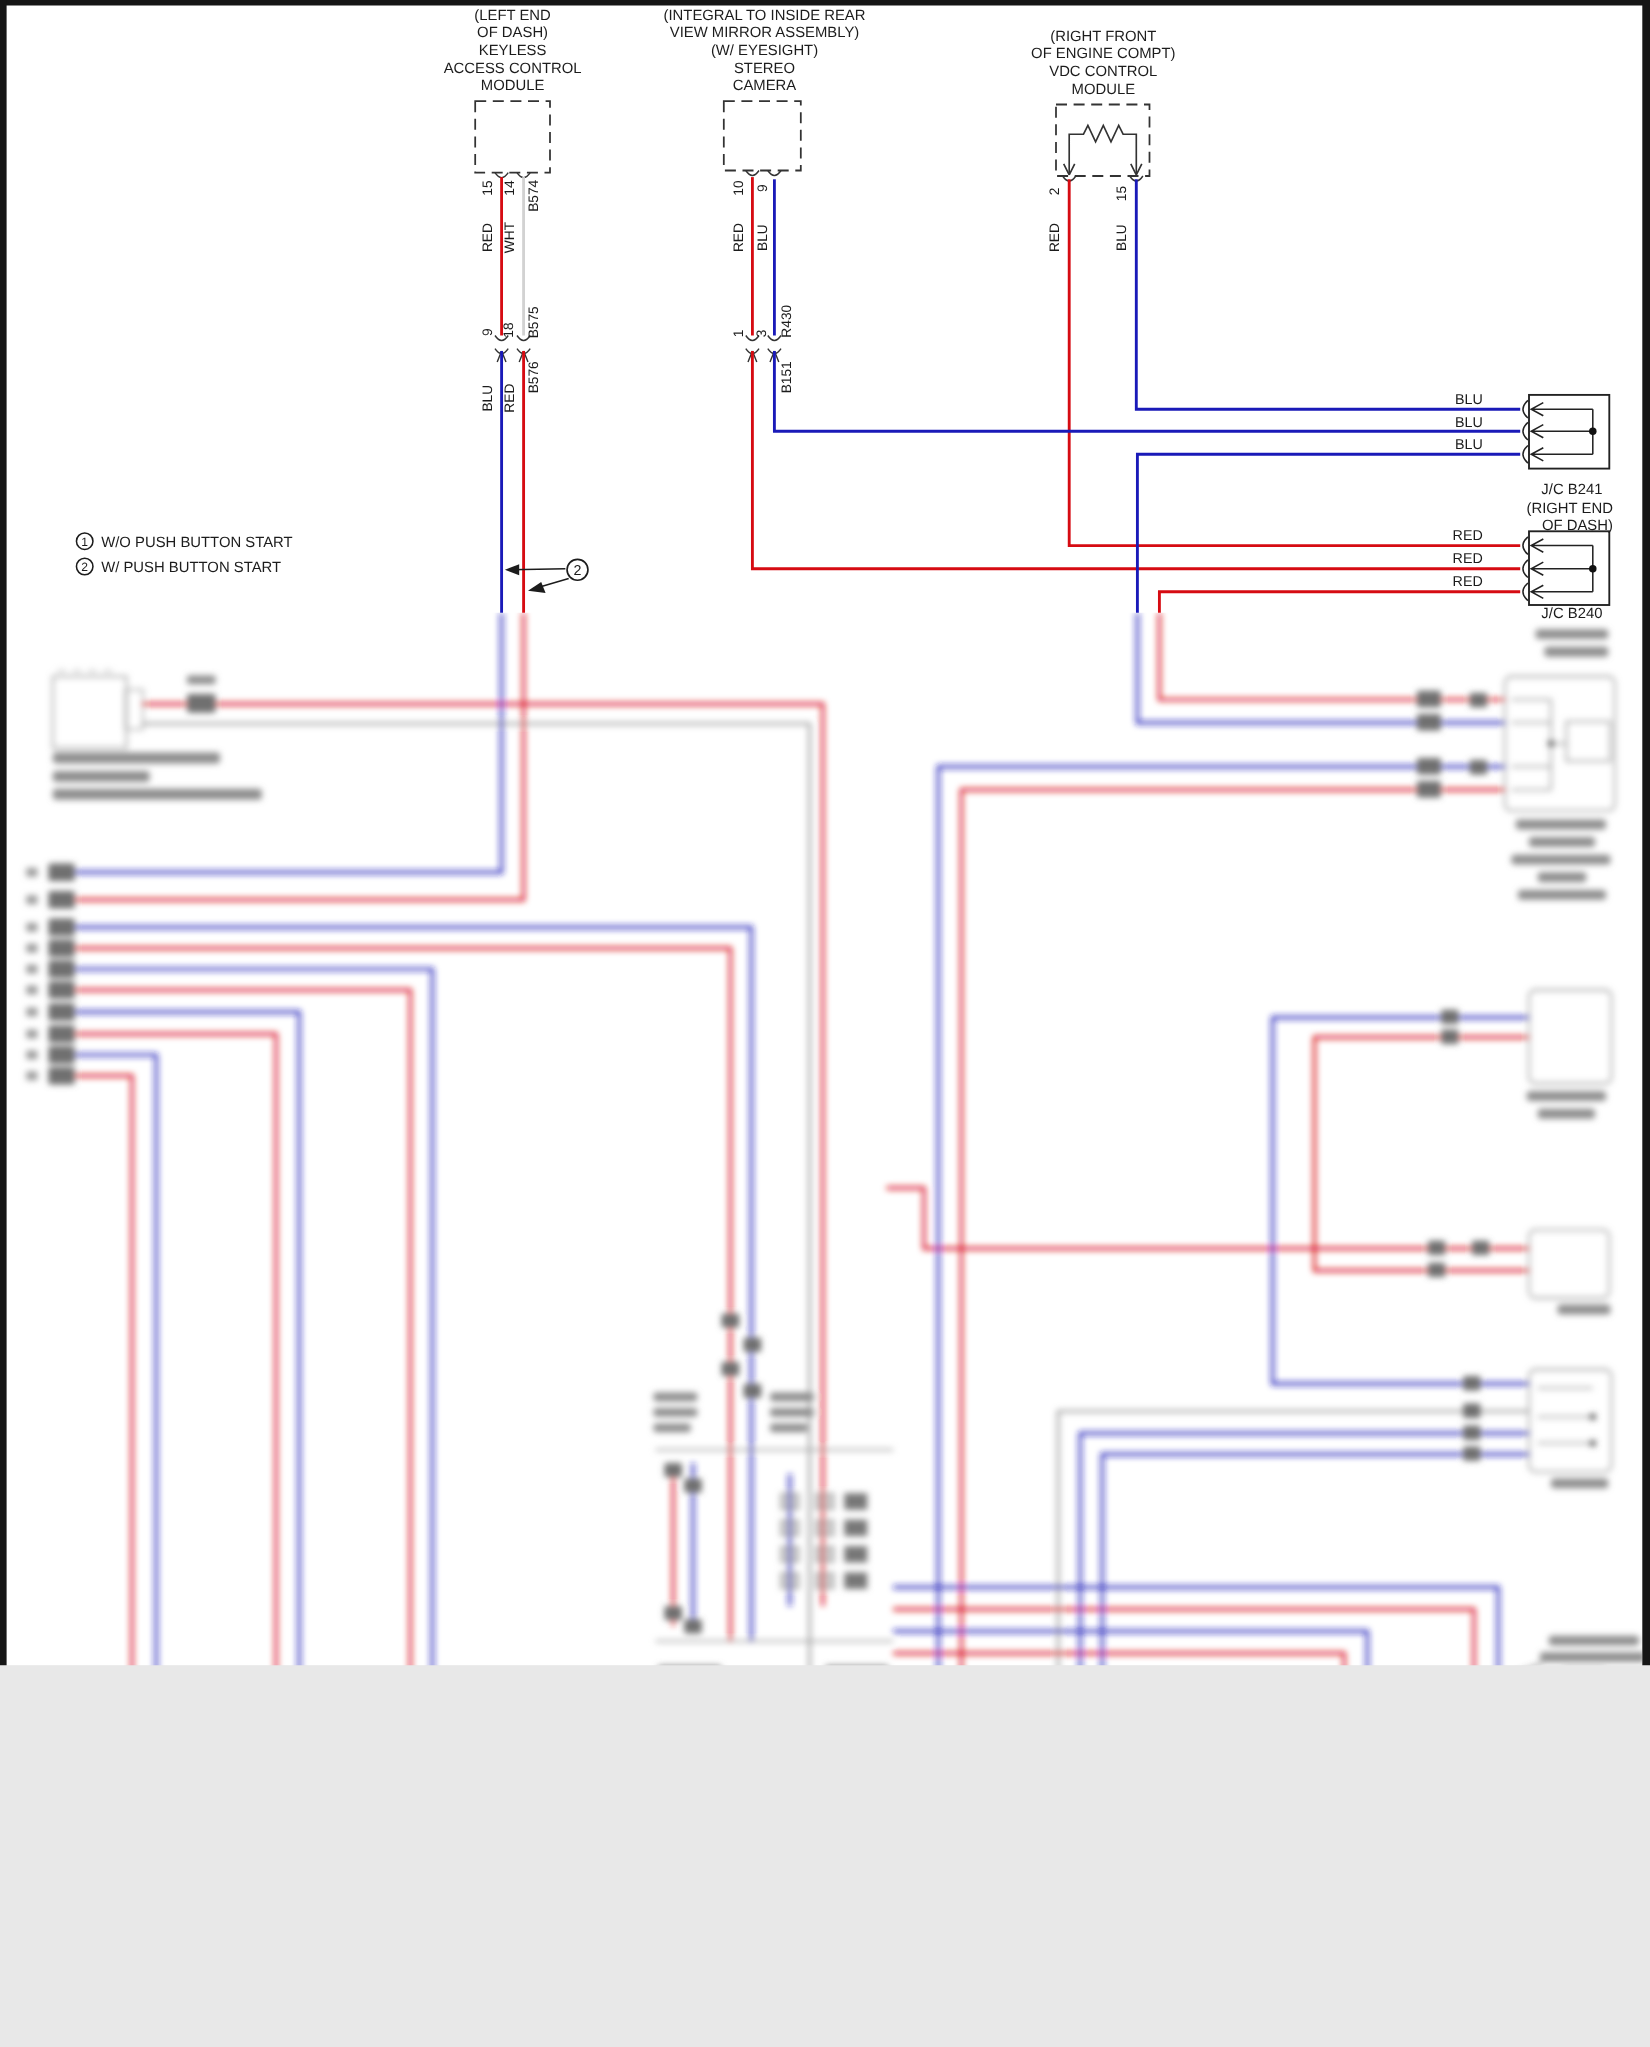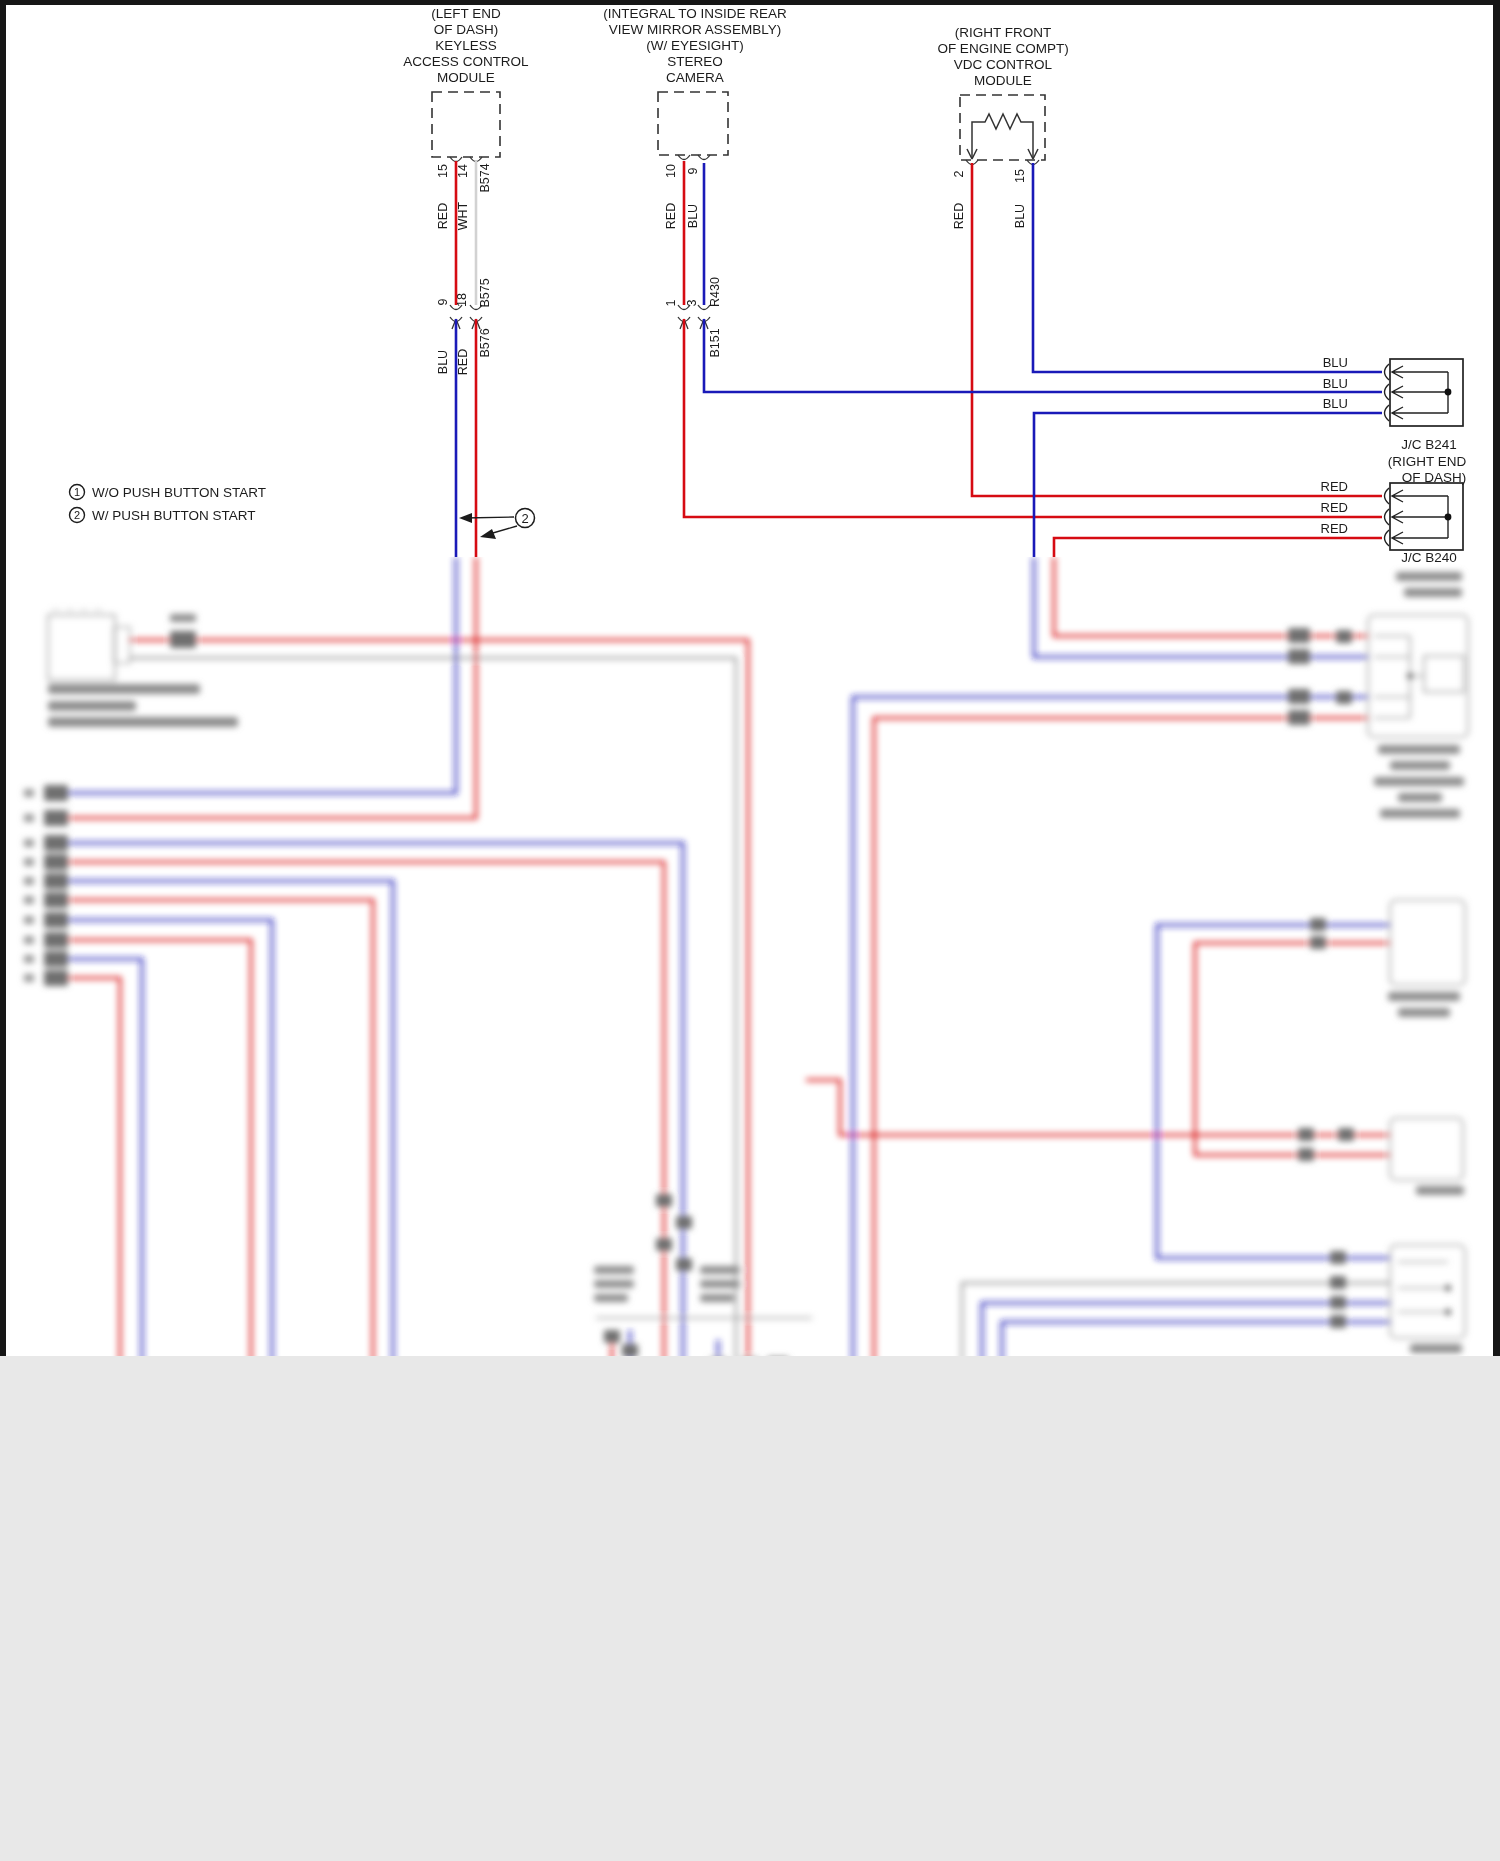--- a/index.html
+++ b/index.html
@@ -1,16 +1,16 @@
 <!DOCTYPE html>
 <html><head>
 <meta charset="utf-8">
 <style>
   html,body{margin:0;padding:0;background:#e8e8e8;}
-  .page{position:relative;width:1500px;height:1356px;background:#ffffff;overflow:hidden;text-align:center;}
+  .page{position:relative;width:1500px;height:1514px;background:#ffffff;overflow:hidden;text-align:center;}
   svg{position:absolute;left:0;top:0;}
   svg text{font-family:"Liberation Sans","DejaVu Sans",sans-serif;fill:#1c1c1c;}
   .title{font-size:13.5px;}
   .vlab{font-size:12.5px;}
   .hlab{font-size:13px;}
   .jc{font-size:13.5px;}
   .leg{font-size:13.5px;}
   .sym{font-size:11px;}
   .sym2{font-size:13px;}
 </style>

